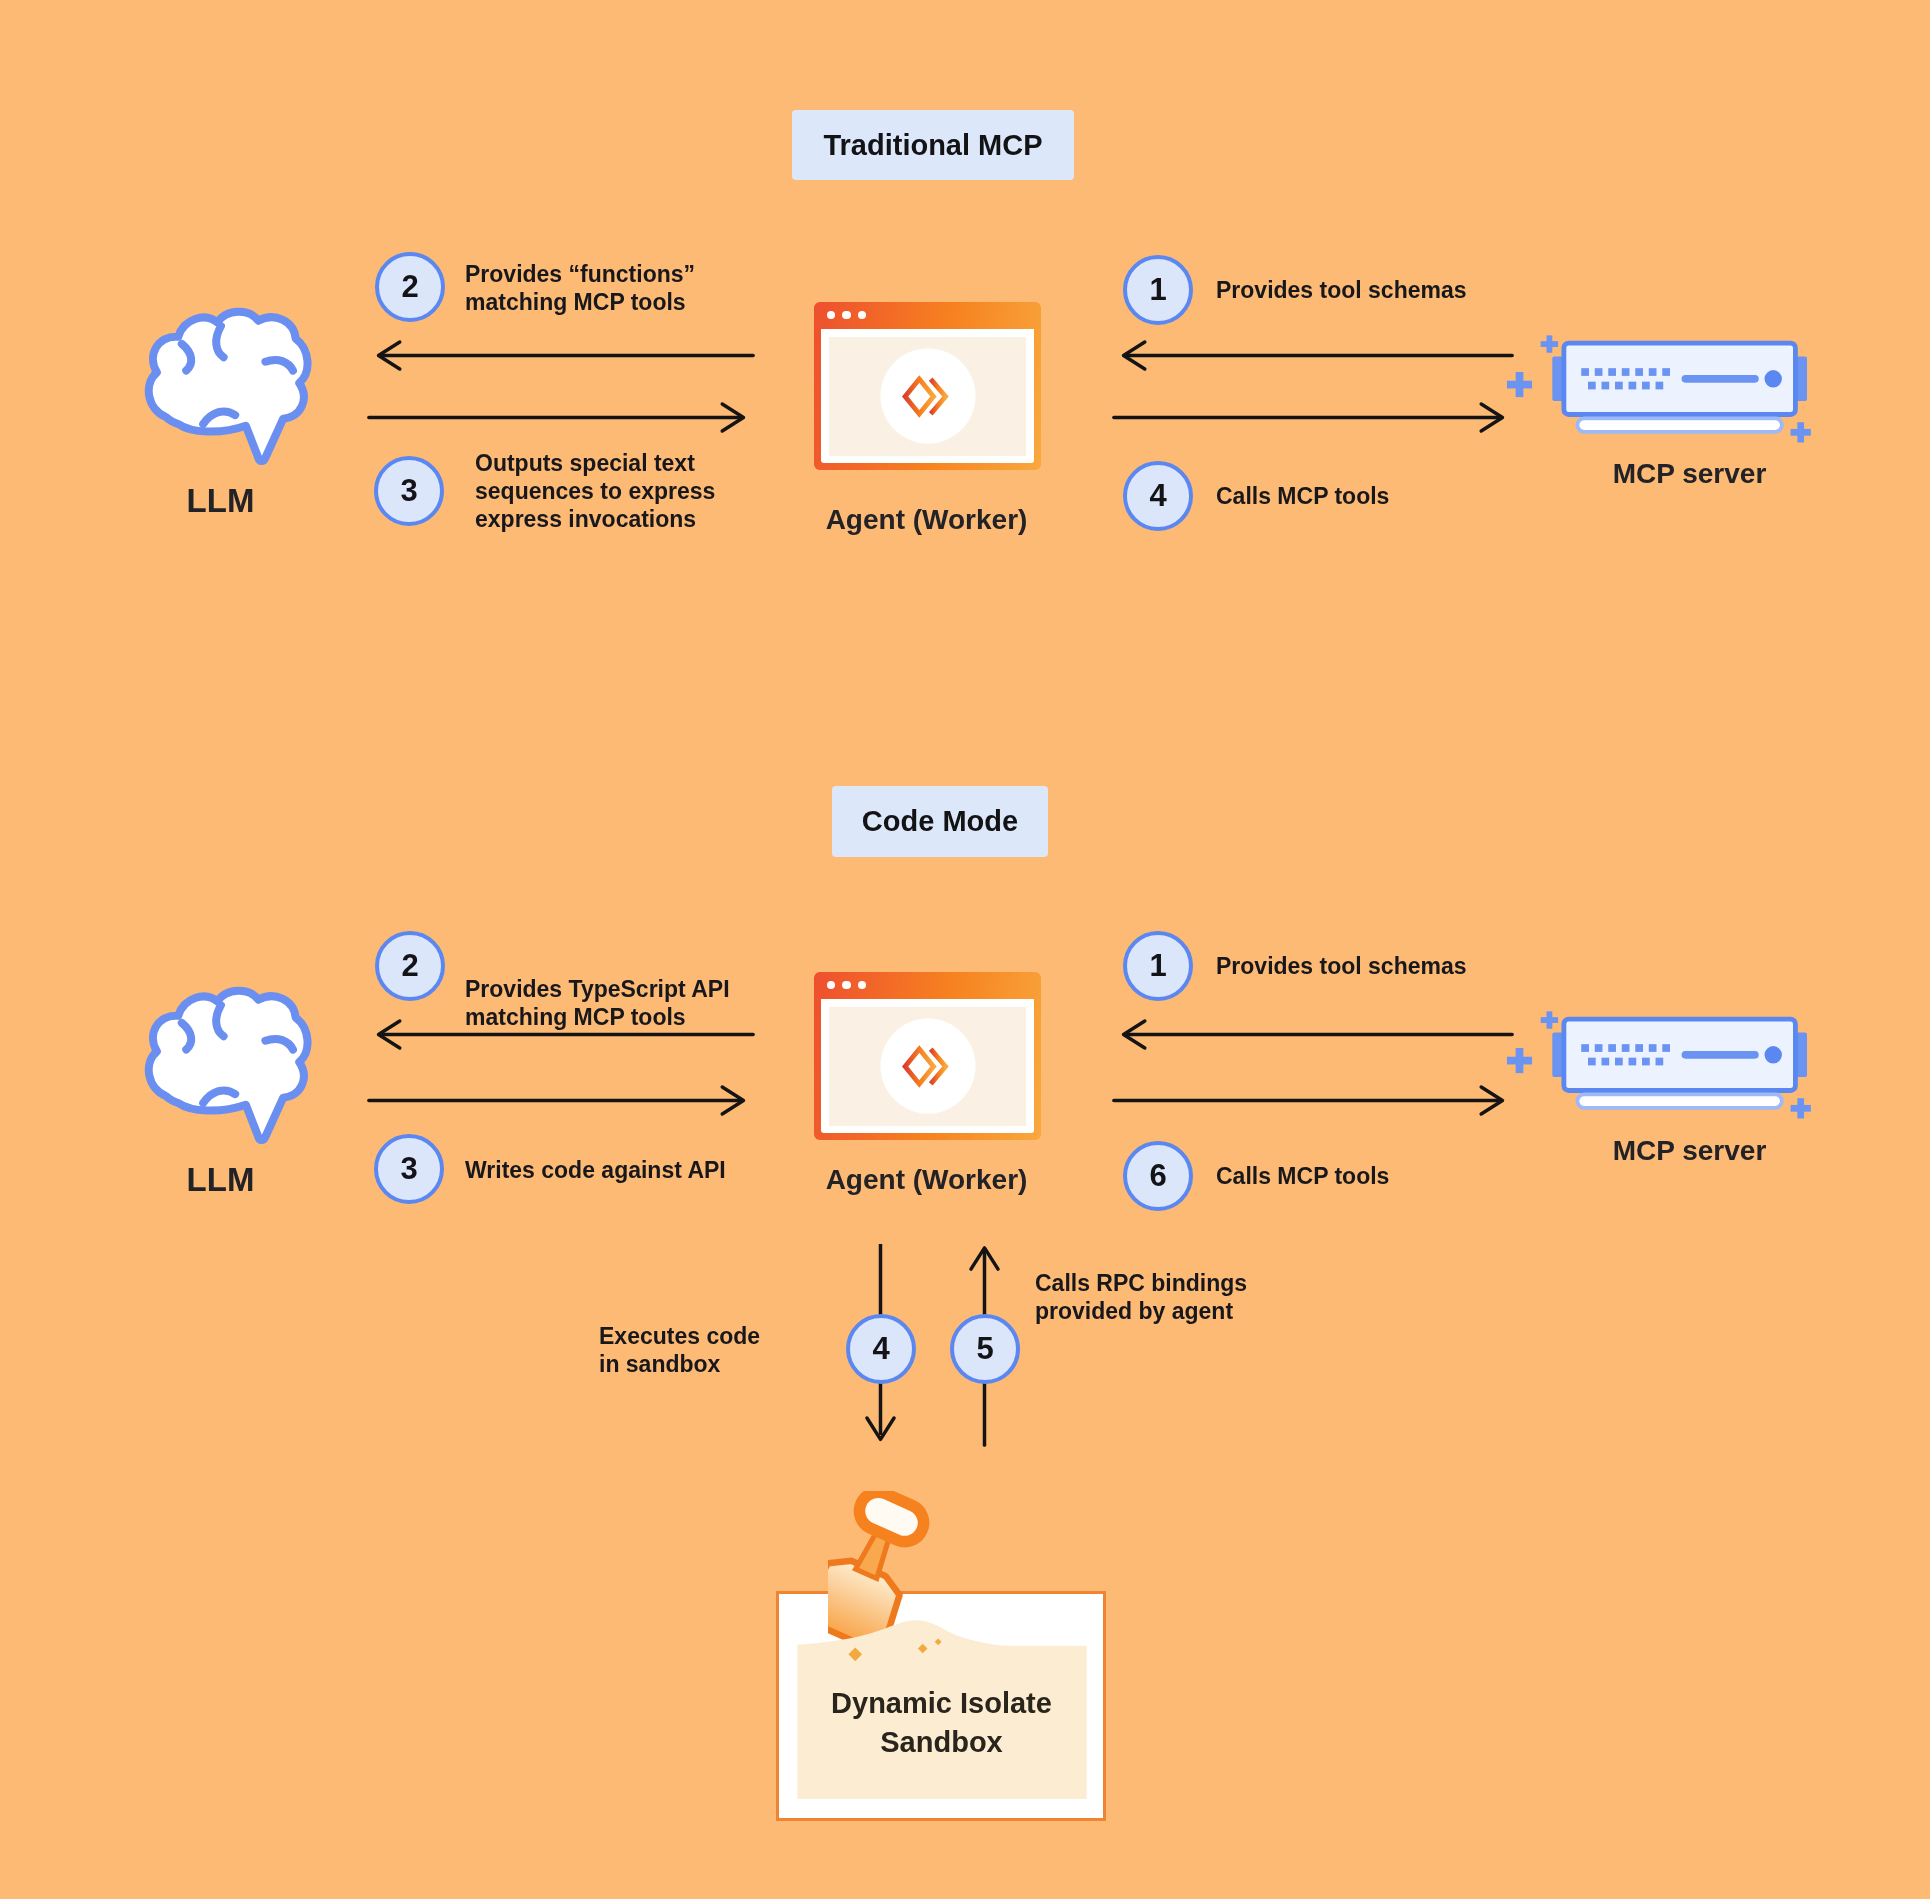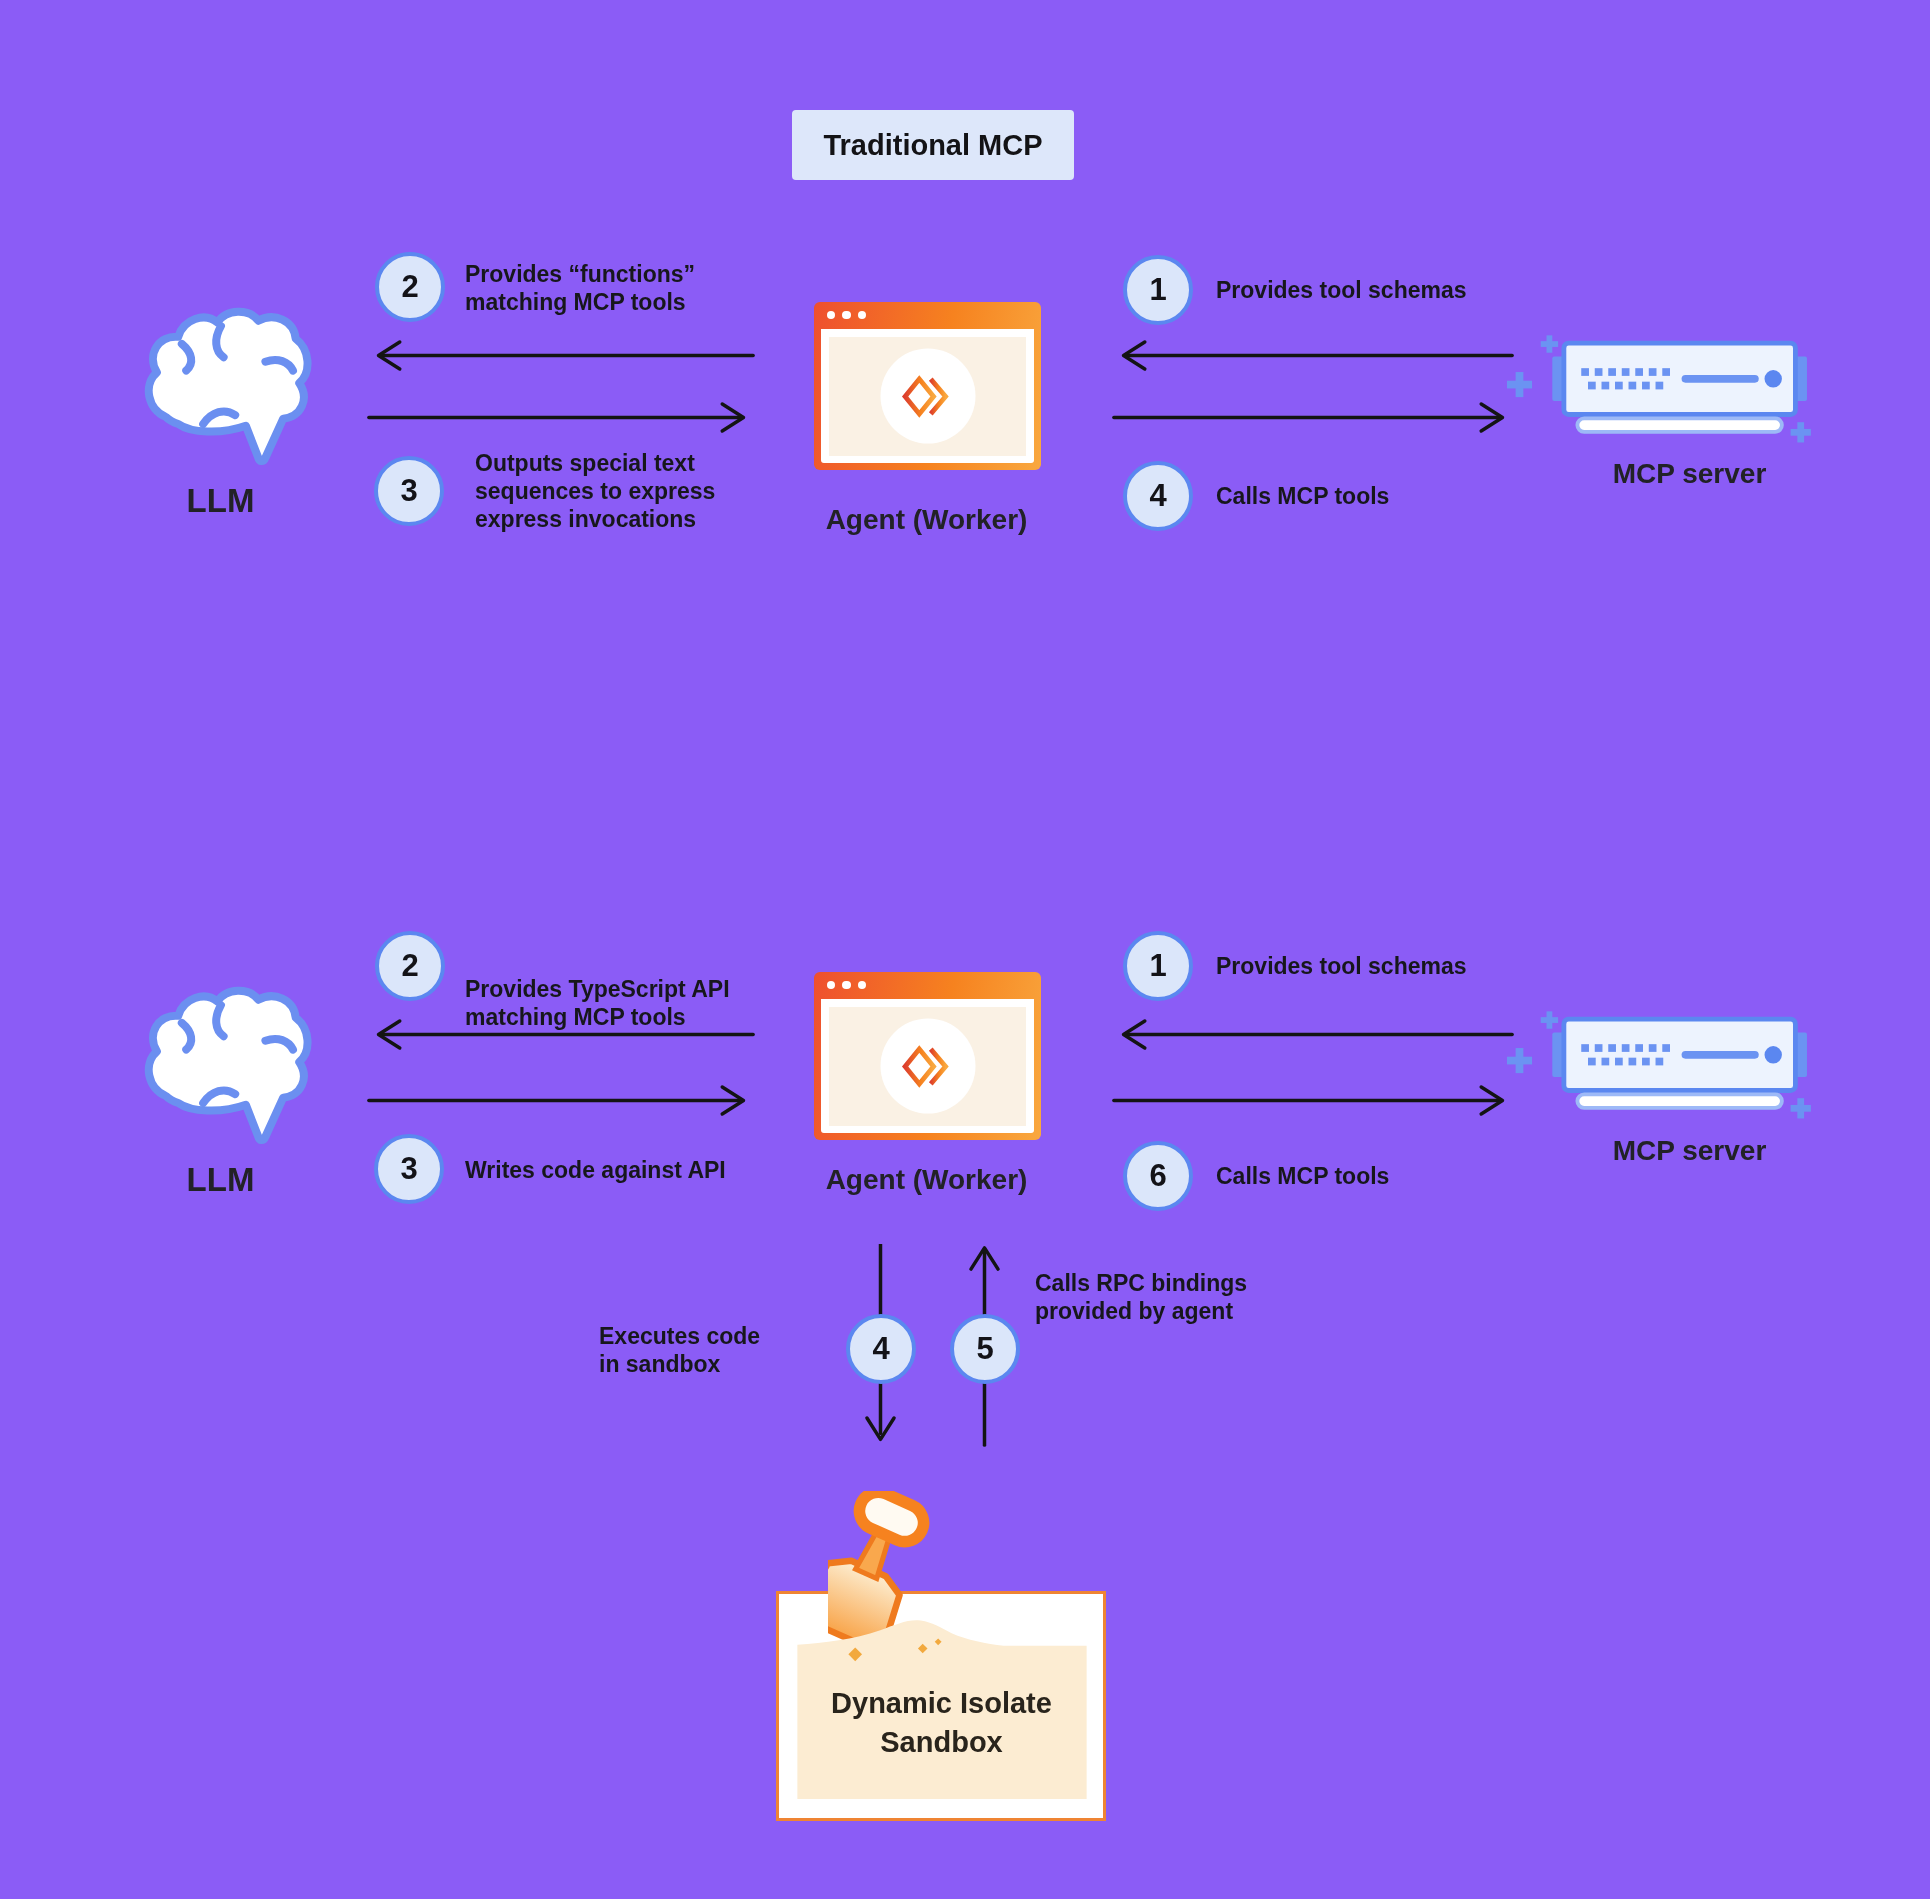--- a/index.html
+++ b/index.html
@@ -1,20 +1,20 @@
 <!DOCTYPE html>
 <html><head>
 <meta charset="utf-8">
 <style>
   html, body { margin: 0; padding: 0; background: #ffffff; }
   .canvas {
     position: relative;
     width: 1930px;
     height: 1899px;
-    background: #8b5cf6;
+    background: #fdba74;
     font-family: "Liberation Sans", sans-serif;
     overflow: hidden;
   }
   .abs { position: absolute; }
 
   .section-title {
     position: absolute;
     background: #dde7fa;
     border-radius: 3.9px;
     display: flex;
@@ -239,20 +239,23 @@
         <rect x="127" y="70" width="8" height="8"></rect>
       <rect x="141" y="70" width="8" height="8"></rect>
         <rect x="155" y="70" width="8" height="8"></rect>
     </g>
     <line x1="186" y1="67" x2="258" y2="67" stroke="#6b93f2" stroke-width="8" stroke-linecap="round"></line>
     <circle cx="277" cy="67" r="9" fill="#5b87f0"></circle>
     <rect x="74" y="108" width="212" height="14" rx="7" fill="#ffffff" stroke="#9db9f7" stroke-width="4"></rect>
   </svg>
   <div class="entity-label" style="left:1540px; top:458px; width:299px;">MCP server</div>
 
+  <div class="section-title" style="left:832px; top:786px; width:216px; height:71px;">
+    <span>Code Mode</span>
+  </div>
 
   <svg class="abs" style="left:133px; top:982px;" width="183" height="169" viewBox="0 0 200 190">
     <g fill="none" stroke="#6b8ff0" stroke-width="9" stroke-linecap="round" stroke-linejoin="round">
       <path fill="#ffffff" d="M34 128 C14 120, 8 92, 24 78 C12 58, 26 36, 48 38 C54 18, 78 10, 92 22 C102 6, 128 6, 138 20 C156 10, 178 20, 180 40 C196 52, 198 78, 184 90 C196 108, 186 128, 166 130 L146 174 C144 179, 139 179, 138 174 L124 138 C96 148, 62 146, 48 136 C42 134, 37 131, 34 128 Z"></path>
       <path d="M52 46 C64 56, 66 68, 57 76"></path>
       <path d="M96 26 C88 40, 89 54, 99 61"></path>
       <path d="M146 66 C160 61, 172 66, 177 76"></path>
       <path d="M76 136 C86 122, 100 118, 112 126"></path>
     </g>
   </svg>

